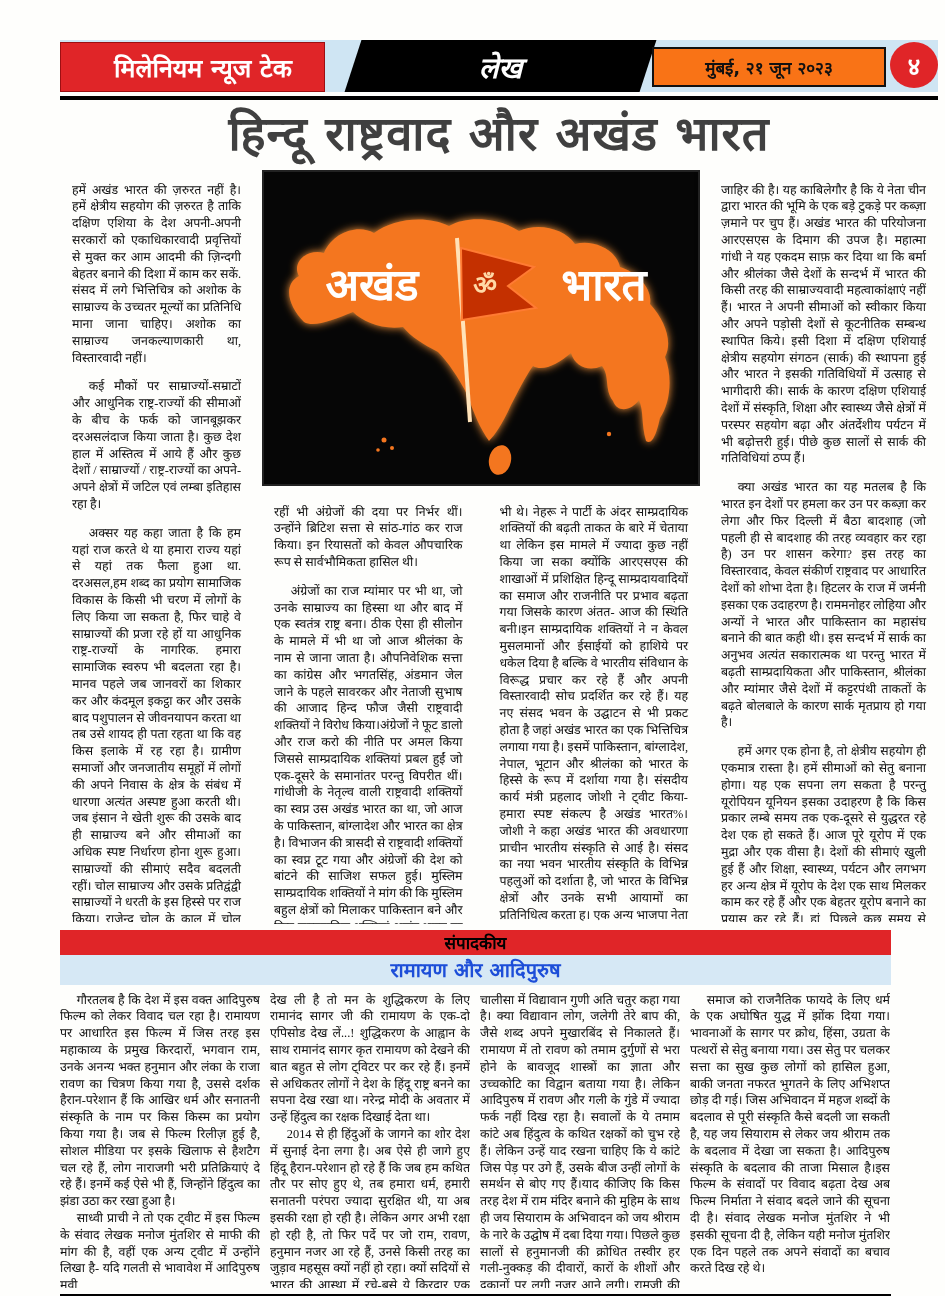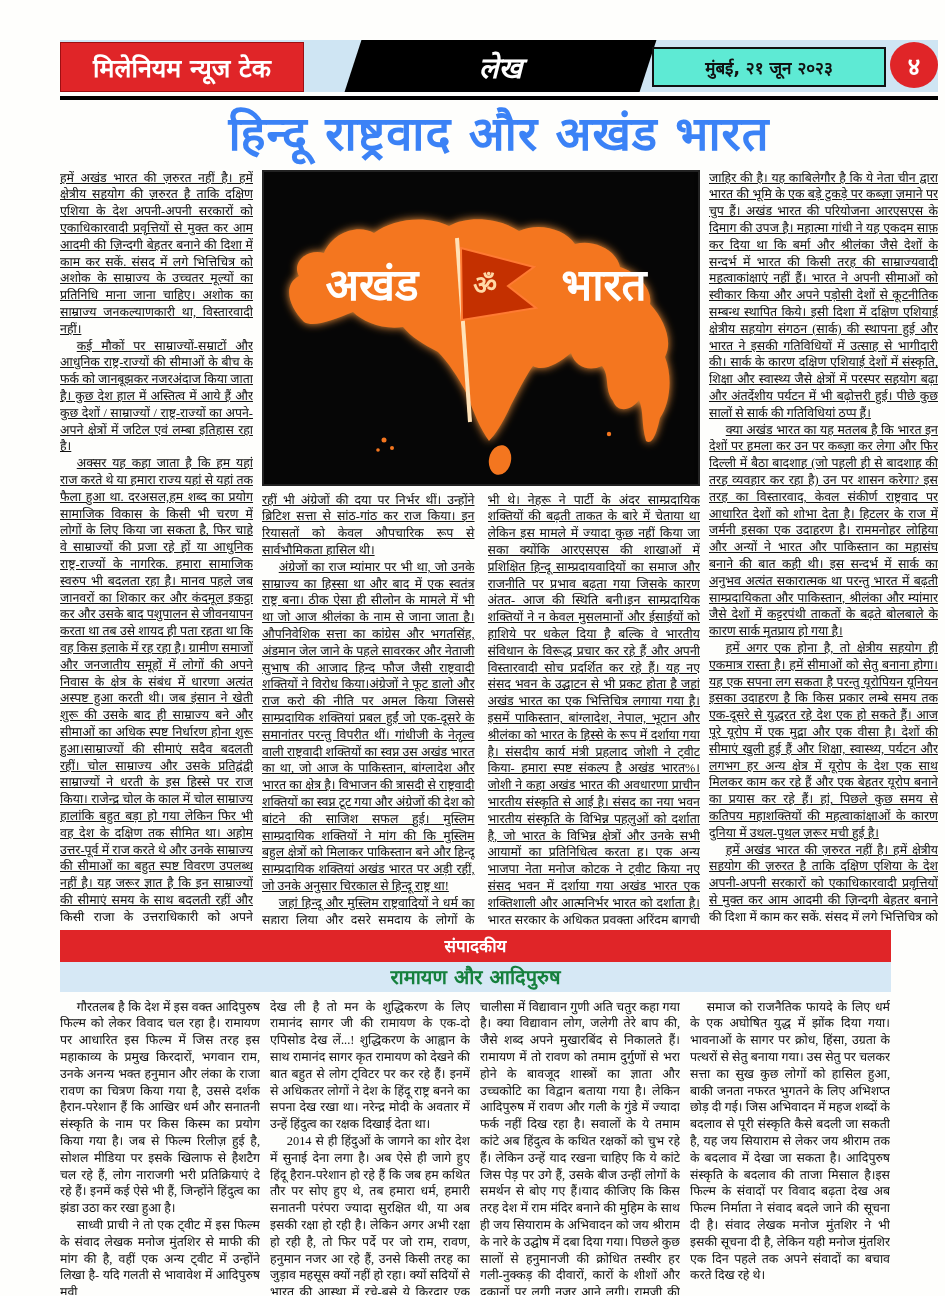--- a/index.html
+++ b/index.html
@@ -8,72 +8,73 @@
     font-family:"Liberation Serif","DejaVu Serif",serif;color:#111;
   }
   .sheet{position:absolute;left:60px;top:40px;width:878px;}
   
   .hdr-band{position:relative;height:52px;background:#cfe5f3;display:flex;align-items:center;}
   .masthead{
     position:absolute;left:0;top:2px;height:48px;width:242px;background:#e02528;
     color:#fff;display:flex;align-items:center;justify-content:center;
     font-family:"DejaVu Sans","Liberation Sans",sans-serif;font-weight:bold;font-size:25px;
     border:1px solid #9d0f12;
+    padding-left:21px;
   }
   .section-tag{
     position:absolute;left:293px;top:0;height:52px;width:295px;background:#000;
     transform:skewX(-18deg);display:flex;align-items:center;justify-content:center;
   }
   .section-tag span{
     transform:skewX(18deg);color:#fff;font-family:"DejaVu Sans","Liberation Sans",sans-serif;
     font-weight:bold;font-size:29px;font-style:italic;
   }
   .datebox{
-    position:absolute;left:592px;top:7px;height:36px;width:230px;background:#5eead4;
+    position:absolute;left:592px;top:7px;height:36px;width:230px;background:#f97316;
     border:2px solid #111;display:flex;align-items:center;justify-content:center;
     font-family:"DejaVu Sans","Liberation Sans",sans-serif;font-weight:bold;font-size:17px;
   }
   .pagenum{
     position:absolute;right:0;top:2px;width:48px;height:46px;background:#e02528;border-radius:50%;
     color:#fff;display:flex;align-items:center;justify-content:center;
     font-family:"DejaVu Sans","Liberation Sans",sans-serif;font-weight:bold;font-size:24px;
   }
   .hdr-rule{height:4px;background:#000;margin-top:4px;}
   
   .headline{
     text-align:center;font-family:"DejaVu Sans","Liberation Sans",sans-serif;
-    font-weight:bold;font-size:47px;line-height:1.1;margin:8px 0 10px 0;color:#3b82f6;
+    font-weight:bold;font-size:47px;line-height:1.1;margin:8px 0 10px 0;color:#404040;
     letter-spacing:1px;
   }
   
   .art{display:flex;gap:9px;}
   .col{font-size:12.4px;line-height:1.355;text-align:justify;overflow:hidden;}
-  .col p{margin:0;text-indent:1.35em;text-decoration:underline;}
+  .col p{margin:12px;text-indent:1.35em;}
   .col p.first{text-indent:0;}
   .c1{width:193px;height:752px;}
   .cmid{width:438px;height:752px;display:flex;flex-direction:column;}
   .c4{width:229px;height:752px;}
   .midtxt{display:flex;gap:13px;margin-top:6px;flex:1;min-height:0;}
   .c2,.c3{width:214px;height:432px;}
   
   .mapimg{
     width:434px;height:312px;background:#050505;border:2px solid #222;position:relative;flex:none;
   }
   .map-label{
     font-family:"DejaVu Sans","Liberation Sans",sans-serif;font-weight:bold;
     fill:#ffffff;font-size:44px;
   }
   
   .edit-wrap{width:831px;margin-top:8px;}
   .edit-bar{
-    height:32px;background:#e02528;color:#ffffff;display:flex;align-items:center;justify-content:center;
+    height:25px;background:#e02528;color:#000000;display:flex;align-items:center;justify-content:center;
     font-family:"DejaVu Sans","Liberation Sans",sans-serif;font-weight:bold;font-size:17px;
   }
   .edit-sub{
-    height:30px;background:#d6e8f5;color:#15803d;display:flex;align-items:center;justify-content:center;
+    height:30px;background:#d6e8f5;color:#1d4ed8;display:flex;align-items:center;justify-content:center;
     font-family:"DejaVu Sans","Liberation Sans",sans-serif;font-weight:bold;font-size:20px;
   }
   .edit-cols{display:flex;gap:10px;margin-top:7px;}
   .ecol{width:200px;height:296px;font-size:12.4px;line-height:1.355;text-align:justify;overflow:hidden;}
   .ecol p{margin:0;text-indent:1.35em;}
   .ecol p.first{text-indent:0;}
   .bottom-rule{height:3px;background:#000;margin-top:6px;}
 </style>
 </head>
 <body>
@@ -94,21 +95,21 @@
       <span>४</span>
     </div>
   </div>
   <div class="hdr-rule"></div>
 
   <h1 class="headline">हिन्दू राष्ट्रवाद और अखंड भारत</h1>
 
   <div class="art">
     <div class="col c1">
         <p class="para first">हमें अखंड भारत की ज़रुरत नहीं है। हमें क्षेत्रीय सहयोग की ज़रुरत है ताकि दक्षिण एशिया के देश अपनी-अपनी सरकारों को एकाधिकारवादी प्रवृत्तियों से मुक्त कर आम आदमी की ज़िन्दगी बेहतर बनाने की दिशा में काम कर सकें. संसद में लगे भित्तिचित्र को अशोक के साम्राज्य के उच्चतर मूल्यों का प्रतिनिधि माना जाना चाहिए। अशोक का साम्राज्य जनकल्याणकारी था, विस्तारवादी नहीं।</p>
-        <p class="para">कई मौकों पर साम्राज्यों-सम्राटों और आधुनिक राष्ट्र-राज्यों की सीमाओं के बीच के फर्क को जानबूझकर नजरअंदाज किया जाता है। कुछ देश हाल में अस्तित्व में आये हैं और कुछ देशों / साम्राज्यों / राष्ट्र-राज्यों का अपने-अपने क्षेत्रों में जटिल एवं लम्बा इतिहास रहा है।</p>
+        <p class="para">कई मौकों पर साम्राज्यों-सम्राटों और आधुनिक राष्ट्र-राज्यों की सीमाओं के बीच के फर्क को जानबूझकर दरअसलंदाज किया जाता है। कुछ देश हाल में अस्तित्व में आये हैं और कुछ देशों / साम्राज्यों / राष्ट्र-राज्यों का अपने-अपने क्षेत्रों में जटिल एवं लम्बा इतिहास रहा है।</p>
         <p class="para">अक्सर यह कहा जाता है कि हम यहां राज करते थे या हमारा राज्य यहां से यहां तक फैला हुआ था. दरअसल,हम शब्द का प्रयोग सामाजिक विकास के किसी भी चरण में लोगों के लिए किया जा सकता है, फिर चाहे वे साम्राज्यों की प्रजा रहे हों या आधुनिक राष्ट्र-राज्यों के नागरिक. हमारा सामाजिक स्वरुप भी बदलता रहा है। मानव पहले जब जानवरों का शिकार कर और कंदमूल इकट्ठा कर और उसके बाद पशुपालन से जीवनयापन करता था तब उसे शायद ही पता रहता था कि वह किस इलाके में रह रहा है। ग्रामीण समाजों और जनजातीय समूहों में लोगों की अपने निवास के क्षेत्र के संबंध में धारणा अत्यंत अस्पष्ट हुआ करती थी। जब इंसान ने खेती शुरू की उसके बाद ही साम्राज्य बने और सीमाओं का अधिक स्पष्ट निर्धारण होना शुरू हुआ।साम्राज्यों की सीमाएं सदैव बदलती रहीं। चोल साम्राज्य और उसके प्रतिद्वंद्वी साम्राज्यों ने धरती के इस हिस्से पर राज किया। राजेन्द्र चोल के काल में चोल साम्राज्य हालांकि बहुत बड़ा हो गया लेकिन फिर भी वह देश के दक्षिण तक सीमित था। अहोम उत्तर-पूर्व में राज करते थे और उनके साम्राज्य की सीमाओं का बहुत स्पष्ट विवरण उपलब्ध नहीं है। यह जरूर ज्ञात है कि इन साम्राज्यों की सीमाएं समय के साथ बदलती रहीं और किसी राजा के उत्तराधिकारी को अपने पूर्ववर्ती के समान क्षेत्र पर शासन करने का अवसर नहीं मिलता था। प्राचीन साम्राज्यों में मौर्य साम्राज्य क्षेत्रफल की दृष्टि से सबसे बड़ा था और शुंग वंश, जिसने इसके बाद राज किया, द्वारा शासित क्षेत्र इससे बहुत अलग था। यहां तक कि अतिचर्चित %विदेशी% मुगल साम्राज्य भी क्षेत्र की दृष्टि से स्थिर नहीं था। इस वंश द्वारा शासित इलाका औरंगजेब के काल में सबसे बड़ा था जब यह दक्षिण भारत तक फैला हुआ था।अंग्रेजों के आगमन के साथ भारत की सीमाएं अधिक स्पष्ट रूप से निर्धारित हुईं और वे रियासतें जो अपना अस्तित्व बचाए रखने में सफल</p>
       </div>
 
     <div class="cmid">
 
       <div class="mapimg">
         <svg width="430" height="308" viewBox="0 0 430 308">
           <defs>
             <filter id="glow" x="-20%" y="-20%" width="140%" height="140%">
               <feGaussianBlur stdDeviation="4"></feGaussianBlur>

